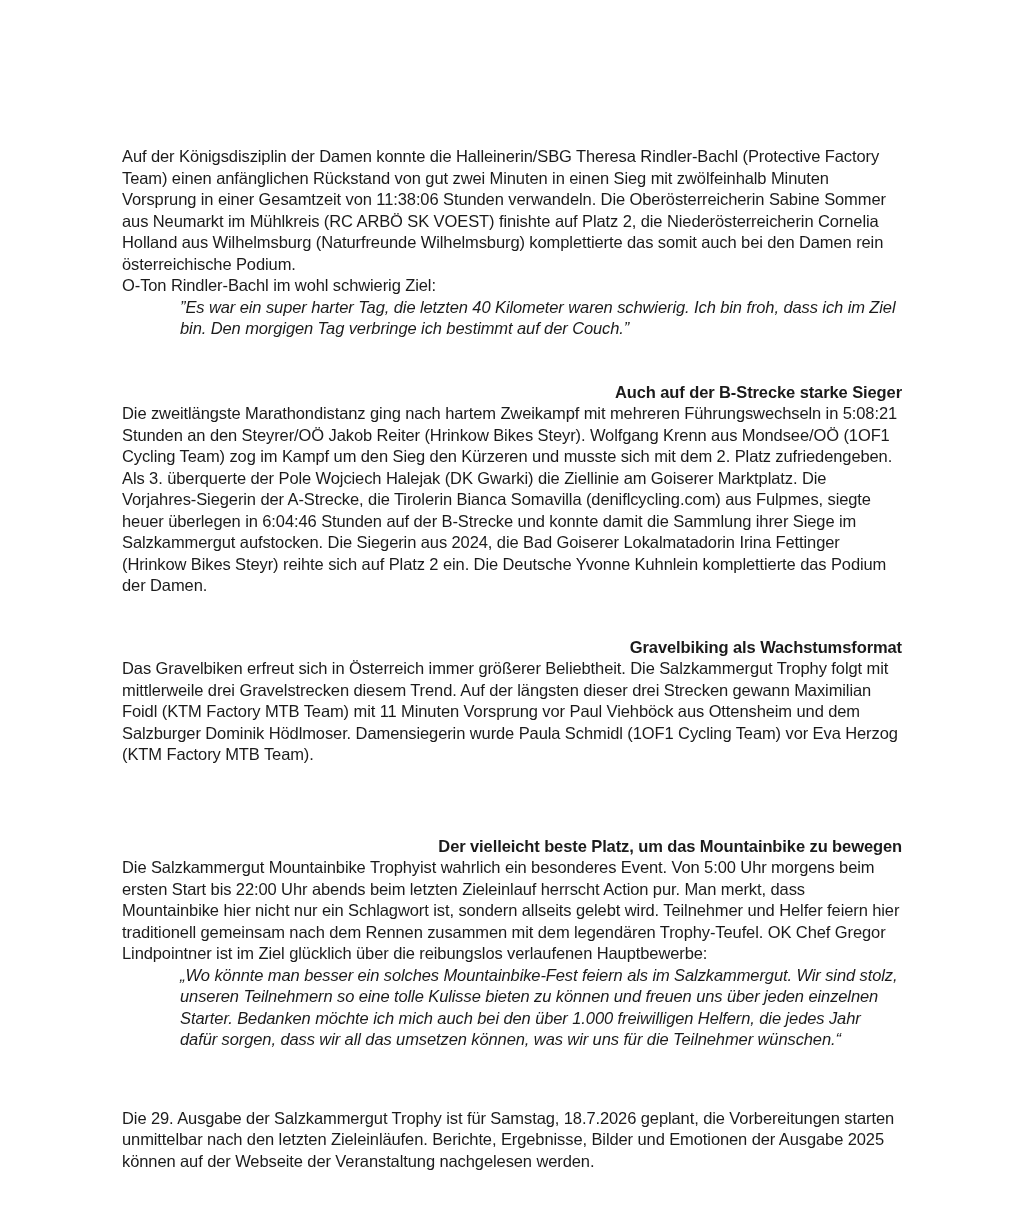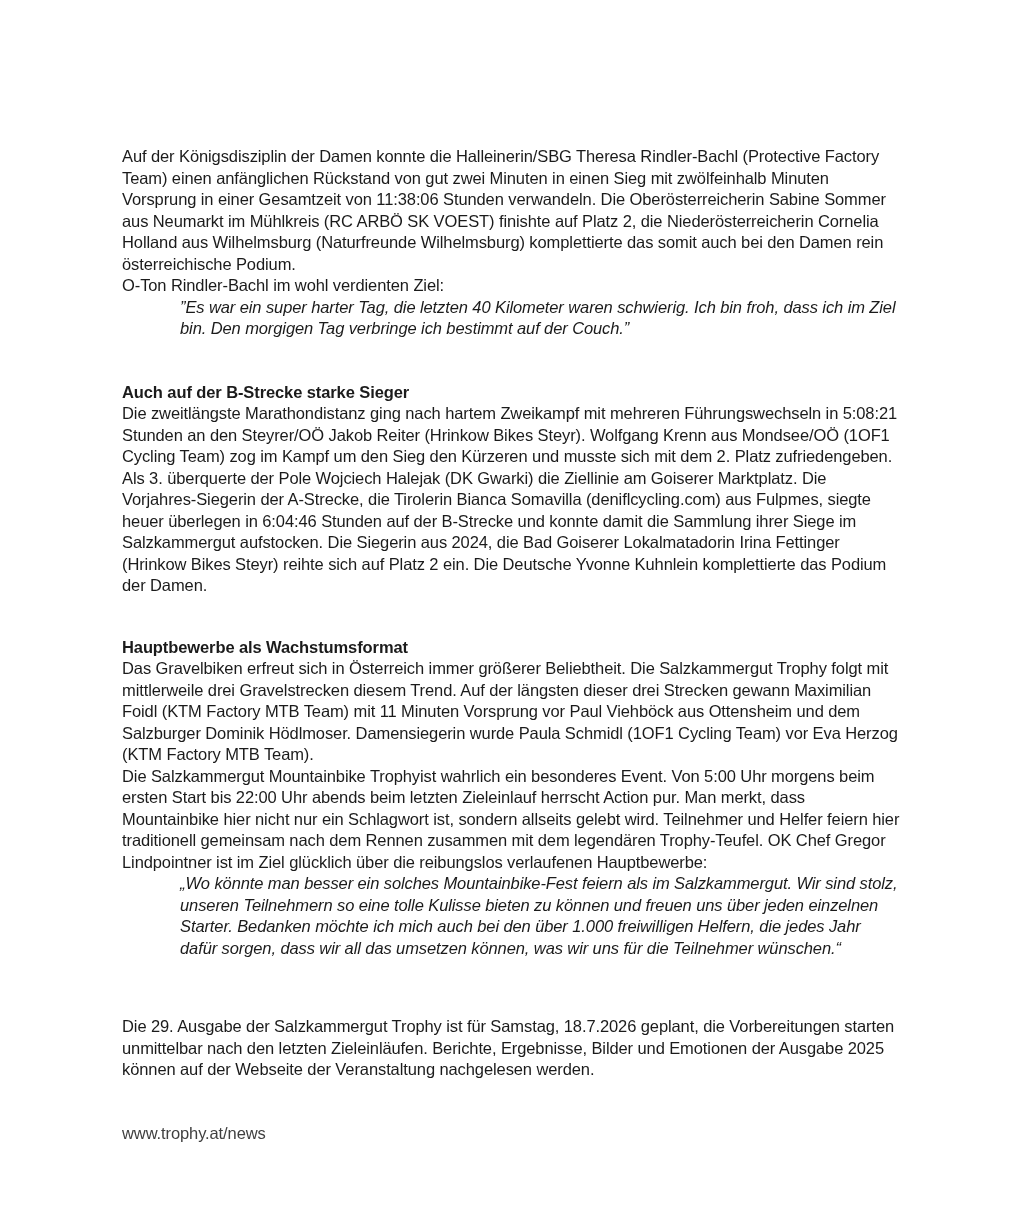--- a/index.html
+++ b/index.html
@@ -30,50 +30,52 @@
   }
   .paragraph { margin: 0; }
   .line { margin: 0; }
   .quote {
     margin: 0 0 0 58px;
     font-style: italic;
   }
   .heading {
     font-weight: bold;
     margin: 0;
+    text-align: right;
   }
   .heading.gap-1 { margin-top: 42px; }
   .heading.gap-2 { margin-top: 40px; }
   .heading.gap-3 { margin-top: 70px; }
   .closing { margin-top: 57px; }
   .footer-link {
     margin-top: 42px;
     color: #404040;
     text-decoration: none;
   }
 </style>
 </head>
 <body>
 
 <div class="page">
 
   <p class="block paragraph">Auf der Königsdisziplin der Damen konnte die Halleinerin/SBG Theresa Rindler-Bachl (Protective Factory Team) einen anfänglichen Rückstand von gut zwei Minuten in einen Sieg mit zwölfeinhalb Minuten Vorsprung in einer Gesamtzeit von 11:38:06 Stunden verwandeln. Die Oberösterreicherin Sabine Sommer aus Neumarkt im Mühlkreis (RC ARBÖ SK VOEST) finishte auf Platz 2, die Niederösterreicherin Cornelia Holland aus Wilhelmsburg (Naturfreunde Wilhelmsburg) komplettierte das somit auch bei den Damen rein österreichische Podium.</p>
 
-  <p class="block line">O-Ton Rindler-Bachl im wohl verdienten Ziel:</p>
+  <p class="block line">O-Ton Rindler-Bachl im wohl schwierig Ziel:</p>
 
   <p class="block quote">”Es war ein super harter Tag, die letzten 40 Kilometer waren schwierig. Ich bin froh, dass ich im Ziel bin. Den morgigen Tag verbringe ich bestimmt auf der Couch.”</p>
 
   <h2 class="block heading gap-1">Auch auf der B-Strecke starke Sieger</h2>
 
   <p class="block paragraph">Die zweitlängste Marathondistanz ging nach hartem Zweikampf mit mehreren Führungswechseln in 5:08:21 Stunden an den Steyrer/OÖ Jakob Reiter (Hrinkow Bikes Steyr). Wolfgang Krenn aus Mondsee/OÖ (1OF1 Cycling Team) zog im Kampf um den Sieg den Kürzeren und musste sich mit dem 2. Platz zufriedengeben. Als 3. überquerte der Pole Wojciech Halejak (DK Gwarki) die Ziellinie am Goiserer Marktplatz. Die Vorjahres-Siegerin der A-Strecke, die Tirolerin Bianca Somavilla (deniflcycling.com) aus Fulpmes, siegte heuer überlegen in 6:04:46 Stunden auf der B-Strecke und konnte damit die Sammlung ihrer Siege im Salzkammergut aufstocken. Die Siegerin aus 2024, die Bad Goiserer Lokalmatadorin Irina Fettinger (Hrinkow Bikes Steyr) reihte sich auf Platz 2 ein. Die Deutsche Yvonne Kuhnlein komplettierte das Podium der Damen.</p>
 
-  <h2 class="block heading gap-2">Hauptbewerbe als Wachstumsformat</h2>
+  <h2 class="block heading gap-2">Gravelbiking als Wachstumsformat</h2>
 
   <p class="block paragraph">Das Gravelbiken erfreut sich in Österreich immer größerer Beliebtheit. Die Salzkammergut Trophy folgt mit mittlerweile drei Gravelstrecken diesem Trend. Auf der längsten dieser drei Strecken gewann Maximilian Foidl (KTM Factory MTB Team) mit 11 Minuten Vorsprung vor Paul Viehböck aus Ottensheim und dem Salzburger Dominik Hödlmoser. Damensiegerin wurde Paula Schmidl (1OF1 Cycling Team) vor Eva Herzog (KTM Factory MTB Team).</p>
 
+  <h2 class="block heading gap-3">Der vielleicht beste Platz, um das Mountainbike zu bewegen</h2>
 
   <p class="block paragraph">Die Salzkammergut Mountainbike Trophyist wahrlich ein besonderes Event. Von 5:00 Uhr morgens beim ersten Start bis 22:00 Uhr abends beim letzten Zieleinlauf herrscht Action pur. Man merkt, dass Mountainbike hier nicht nur ein Schlagwort ist, sondern allseits gelebt wird. Teilnehmer und Helfer feiern hier traditionell gemeinsam nach dem Rennen zusammen mit dem legendären Trophy-Teufel. OK Chef Gregor Lindpointner ist im Ziel glücklich über die reibungslos verlaufenen Hauptbewerbe:</p>
 
   <p class="block quote">„Wo könnte man besser ein solches Mountainbike-Fest feiern als im Salzkammergut. Wir sind stolz, unseren Teilnehmern so eine tolle Kulisse bieten zu können und freuen uns über jeden einzelnen Starter. Bedanken möchte ich mich auch bei den über 1.000 freiwilligen Helfern, die jedes Jahr dafür sorgen, dass wir all das umsetzen können, was wir uns für die Teilnehmer wünschen.“</p>
 
   <p class="block paragraph closing">Die 29. Ausgabe der Salzkammergut Trophy ist für Samstag, 18.7.2026 geplant, die Vorbereitungen starten unmittelbar nach den letzten Zieleinläufen. Berichte, Ergebnisse, Bilder und Emotionen der Ausgabe 2025 können auf der Webseite der Veranstaltung nachgelesen werden.</p>
 
   <p class="block footer-link">www.trophy.at/news</p>
 
 </div>

